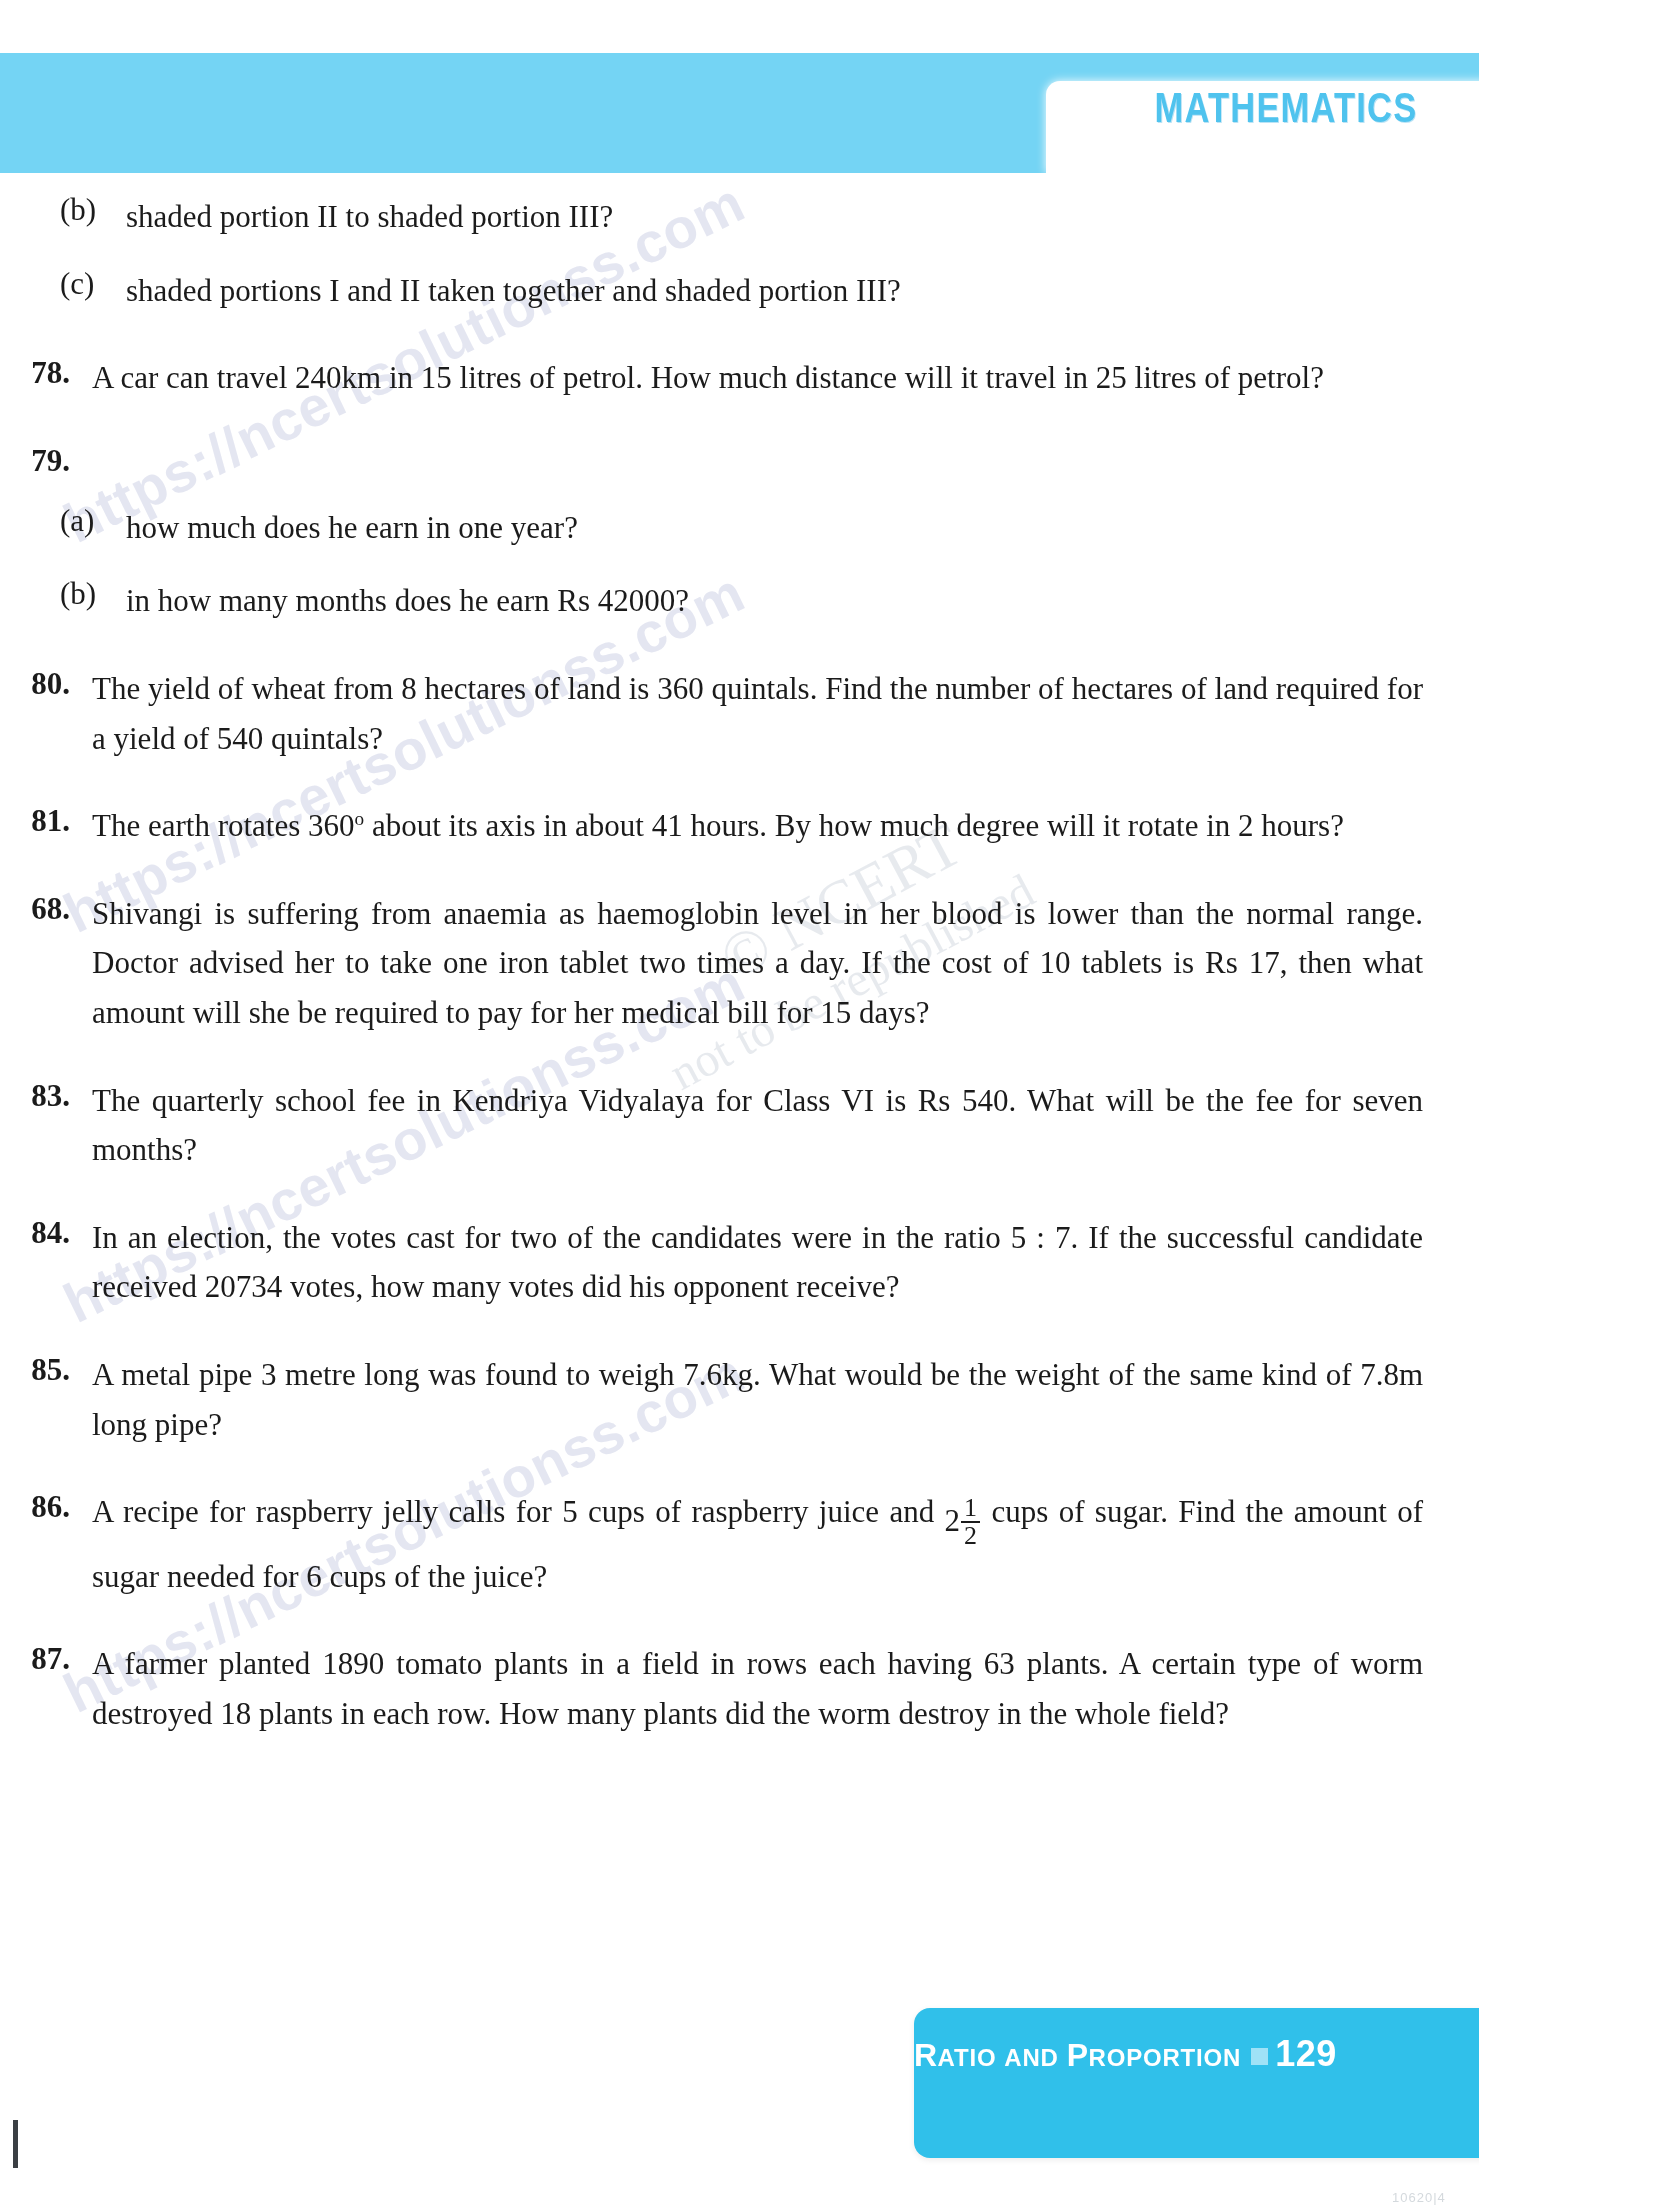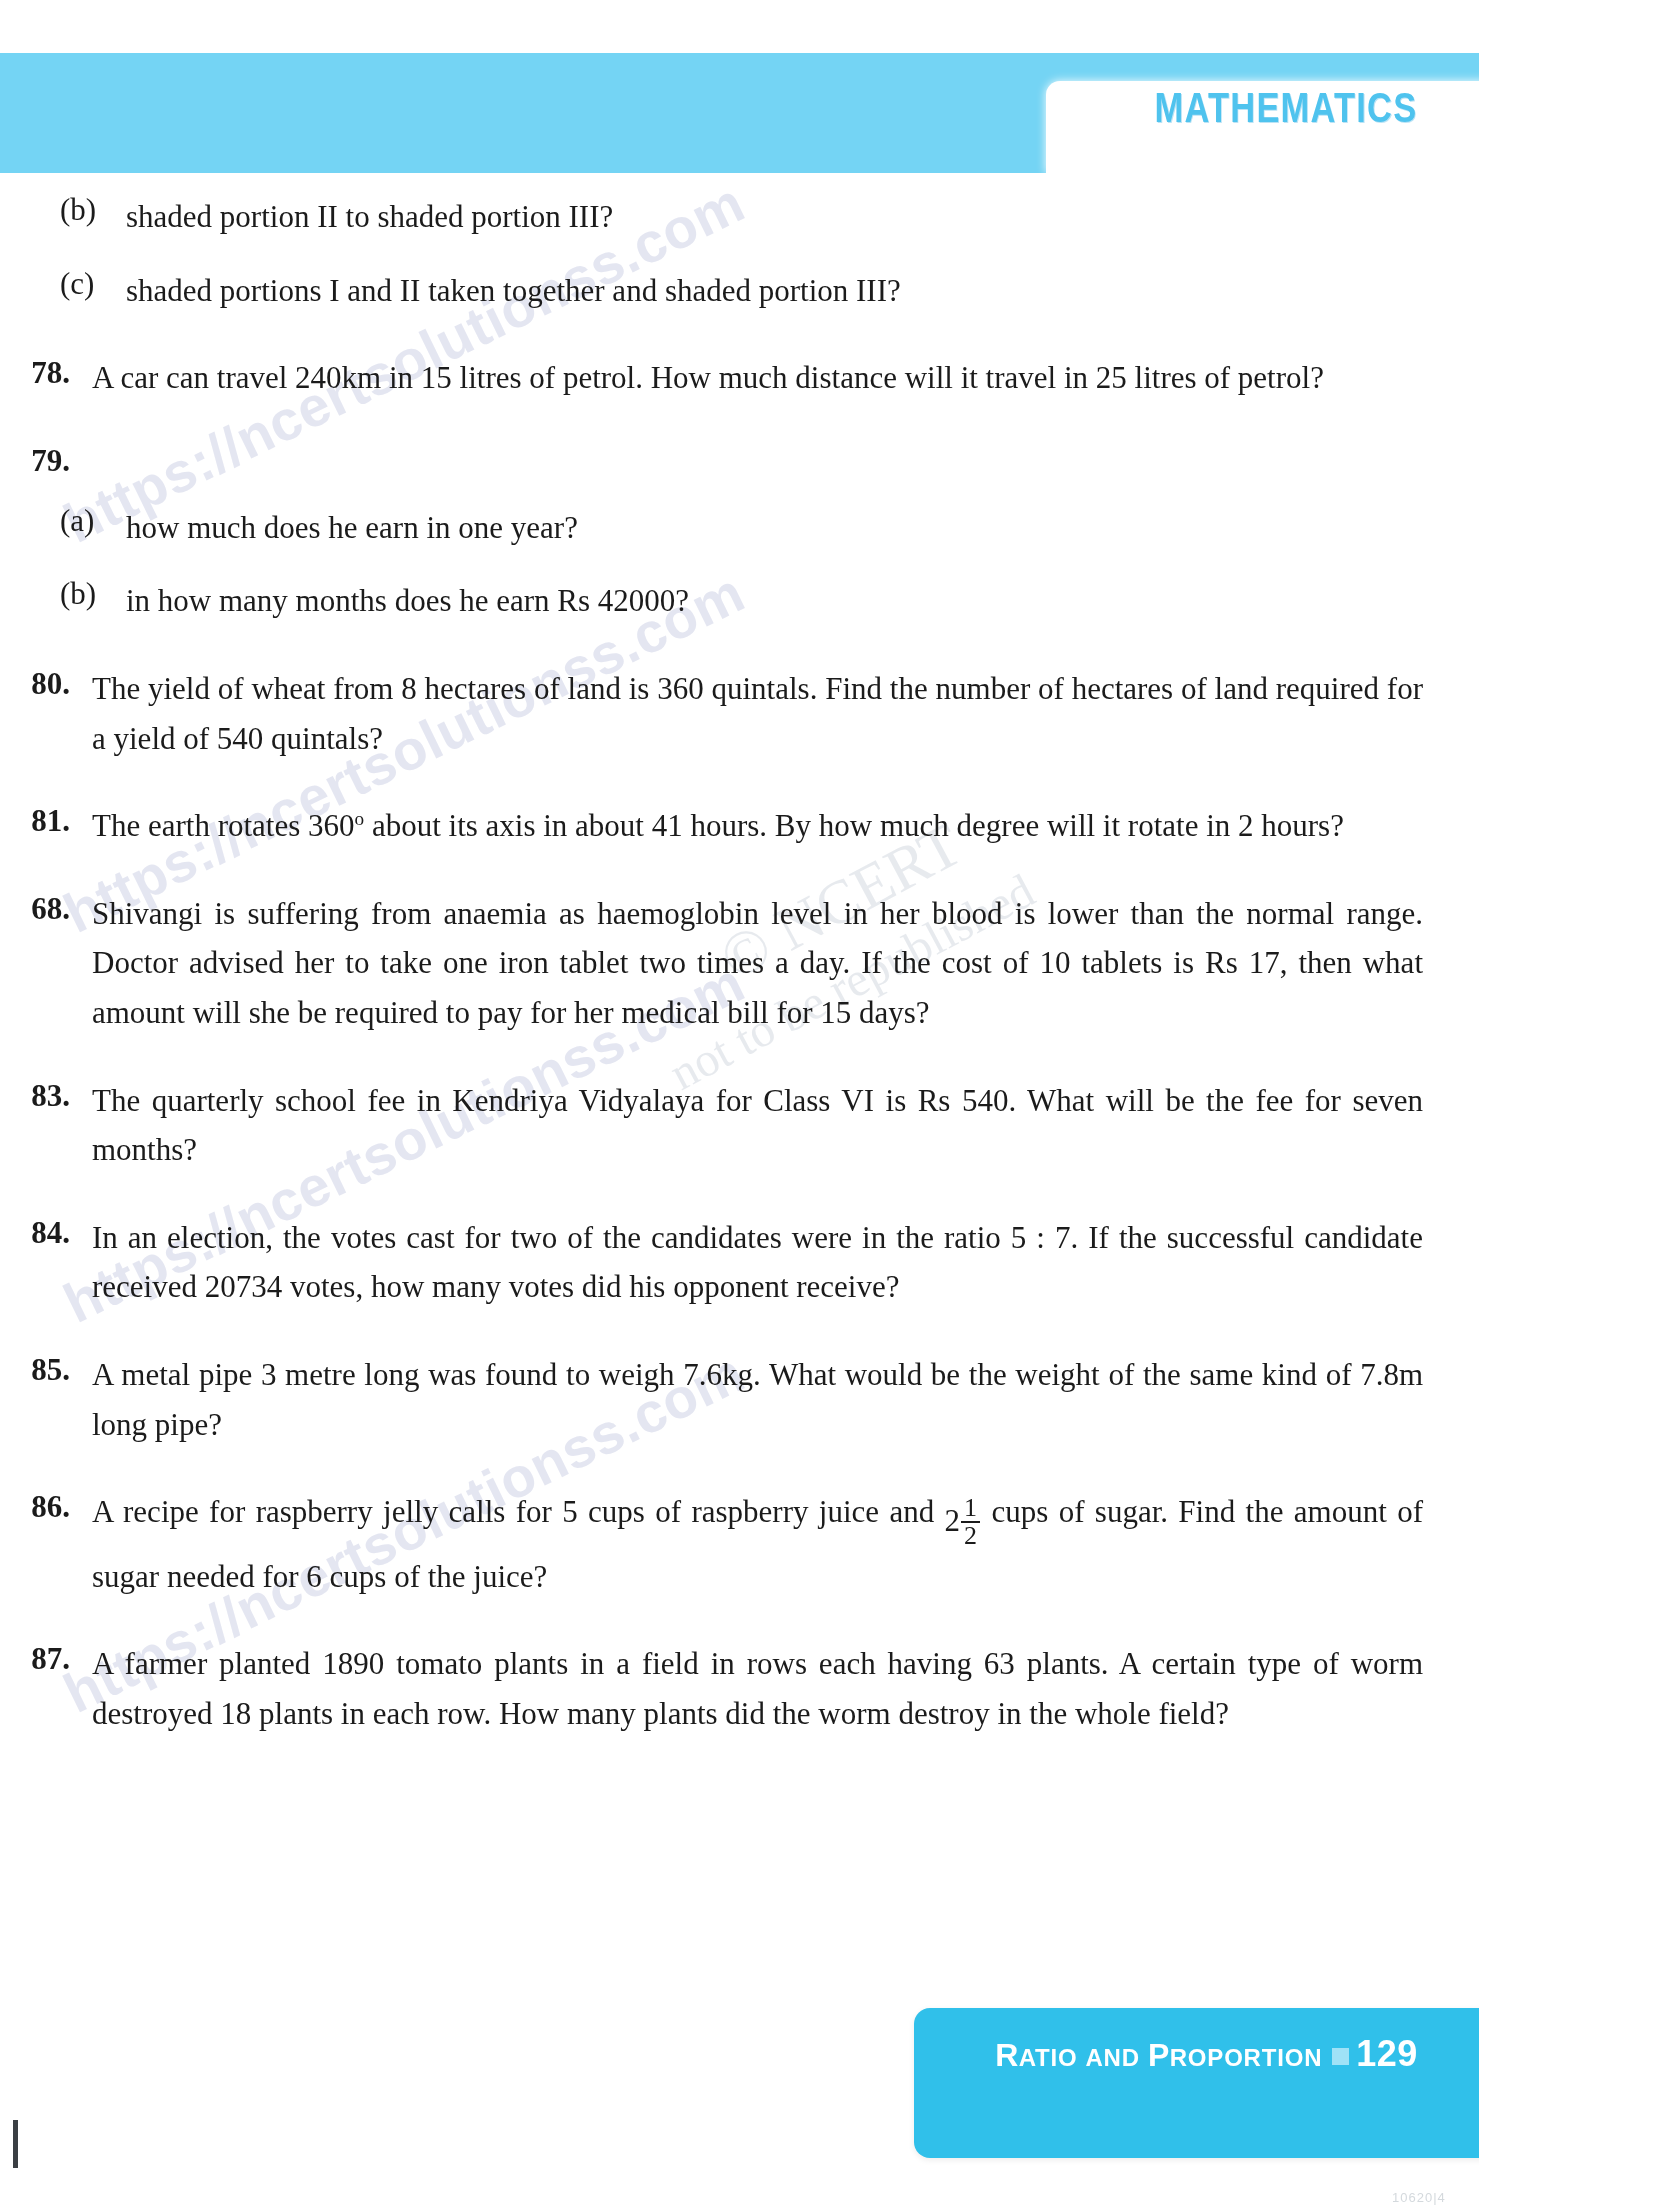--- a/index.html
+++ b/index.html
@@ -185,21 +185,21 @@
     height: 150px;
     background: #30c0ea;
     border-radius: 16px;
     box-shadow: 0 2px 6px rgba(0,0,0,0.08);
   }
   .footer-text {
     position: absolute;
     left: 914px;
     top: 2033px;
     width: 585px;
-    text-align: center;
+    text-align: left;
     font-family: "Liberation Sans", "DejaVu Sans", sans-serif;
     font-weight: bold;
     color: #ffffff;
     white-space: nowrap;
   }
   .fc-cap { font-size: 32px; letter-spacing: 0.5px; }
   .fc-sm  { font-size: 24px; letter-spacing: 0.8px; }
   .fc-sq {
     display: inline-block;
     width: 17px;

